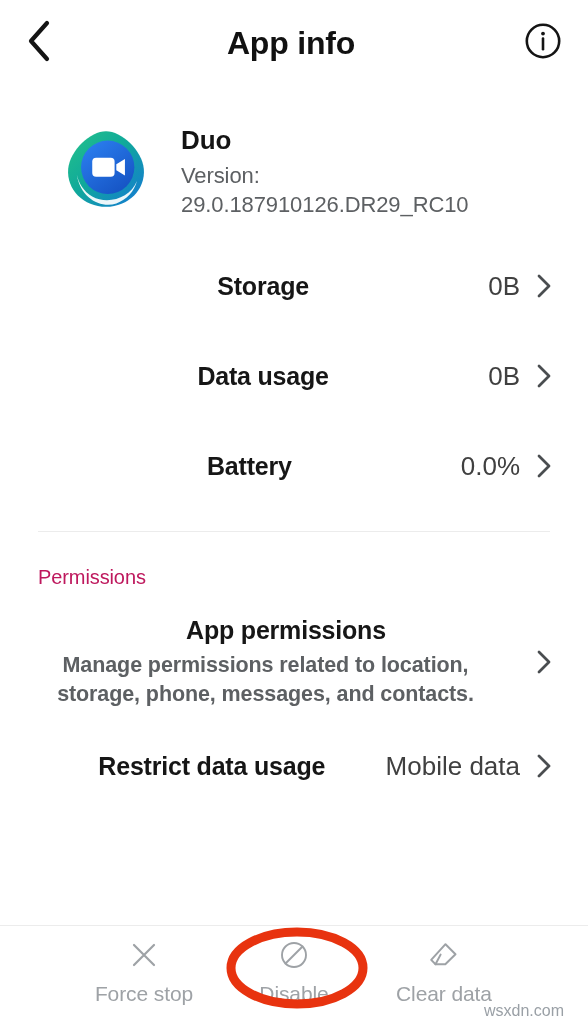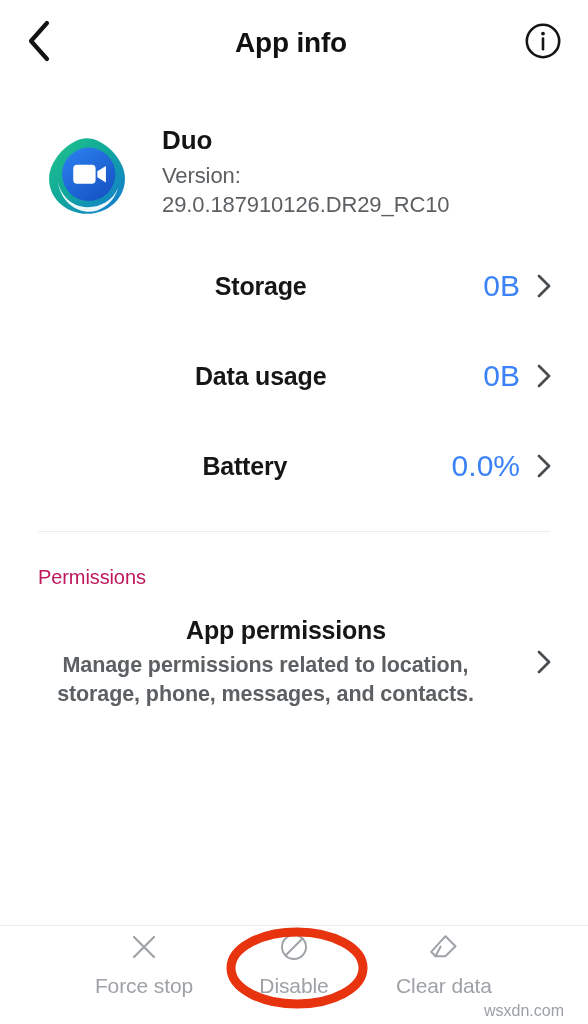--- a/index.html
+++ b/index.html
@@ -30,41 +30,41 @@
     height: 46px;
     display: flex;
     align-items: center;
     justify-content: flex-start;
     cursor: pointer;
     flex: 0 0 auto;
   }
   .appbar-title {
     flex: 1 1 auto;
     text-align: center;
-    font-size: 28px;
+    font-size: 32px;
     font-weight: 700;
     letter-spacing: -0.2px;
     color: #111111;
     margin-left: -6px;
   }
   .appbar-info {
     width: 46px;
     height: 46px;
     display: flex;
     align-items: center;
     justify-content: flex-end;
     cursor: pointer;
     flex: 0 0 auto;
   }
 
   
   .apphead {
     display: flex;
-    align-items: flex-end;
-    padding: 36px 38px 0 44px;
+    align-items: flex-start;
+    padding: 36px 38px 0 63px;
     box-sizing: border-box;
   }
   .appicon {
     position: relative;
     width: 86px;
     height: 86px;
     flex: 0 0 auto;
     margin-top: 4px;
   }
   .appicon svg { display:block; width: 86px; height: 86px; }
@@ -109,22 +109,22 @@
   .row-sub {
     margin-top: 6px;
     font-size: 21.5px;
     line-height: 1.33;
     color: #5d6063;
     font-weight: 700;
     max-width: 455px;
     letter-spacing: -0.1px;
   }
   .row-value {
-    font-size: 30px;
-    color: #3b82f6;
+    font-size: 26px;
+    color: #404040;
     font-weight: 400;
     margin-right: 14px;
     white-space: nowrap;
   }
   .row-chevron {
     flex: 0 0 auto;
     width: 20px;
     display: flex;
     align-items: center;
     justify-content: center;
@@ -154,21 +154,21 @@
     left: 0;
     right: 0;
     bottom: 0;
     height: 99px;
     background: #ffffff;
     border-top: 1px solid #ececec;
     display: flex;
     align-items: flex-start;
     justify-content: center;
     box-sizing: border-box;
-    padding-top: 4px;
+    padding-top: 12px;
   }
   .action {
     width: 150px;
     display: flex;
     flex-direction: column;
     align-items: center;
     cursor: pointer;
   }
   .action-icon {
     height: 34px;
@@ -341,20 +341,31 @@
         <div class="row-sub">Manage permissions related to location, storage, phone, messages, and contacts.</div>
       </div>
       <div class="row-chevron">
         <svg width="16" height="26" viewBox="0 0 16 26" fill="none" aria-hidden="true">
           <path d="M3 3 L13 13 L3 23" stroke="#4a4d50" stroke-width="2.8" stroke-linecap="round" stroke-linejoin="round"></path>
         </svg>
       </div>
     </div>
 
 
+    <div class="row">
+      <div class="row-main">
+        <div class="row-title">Restrict data usage</div>
+      </div>
+      <div class="row-value">Mobile data</div>
+      <div class="row-chevron">
+        <svg width="16" height="26" viewBox="0 0 16 26" fill="none" aria-hidden="true">
+          <path d="M3 3 L13 13 L3 23" stroke="#4a4d50" stroke-width="2.8" stroke-linecap="round" stroke-linejoin="round"></path>
+        </svg>
+      </div>
+    </div>
 
   </div>
 </div>
 
 <div class="bottombar">
 
   <div class="action">
     <div class="action-icon">
       <svg width="30" height="30" viewBox="0 0 30 30" fill="none" aria-hidden="true">
         <path d="M5 5 L25 25 M25 5 L5 25" stroke="#9ea2a6" stroke-width="2.2" stroke-linecap="round"></path>

